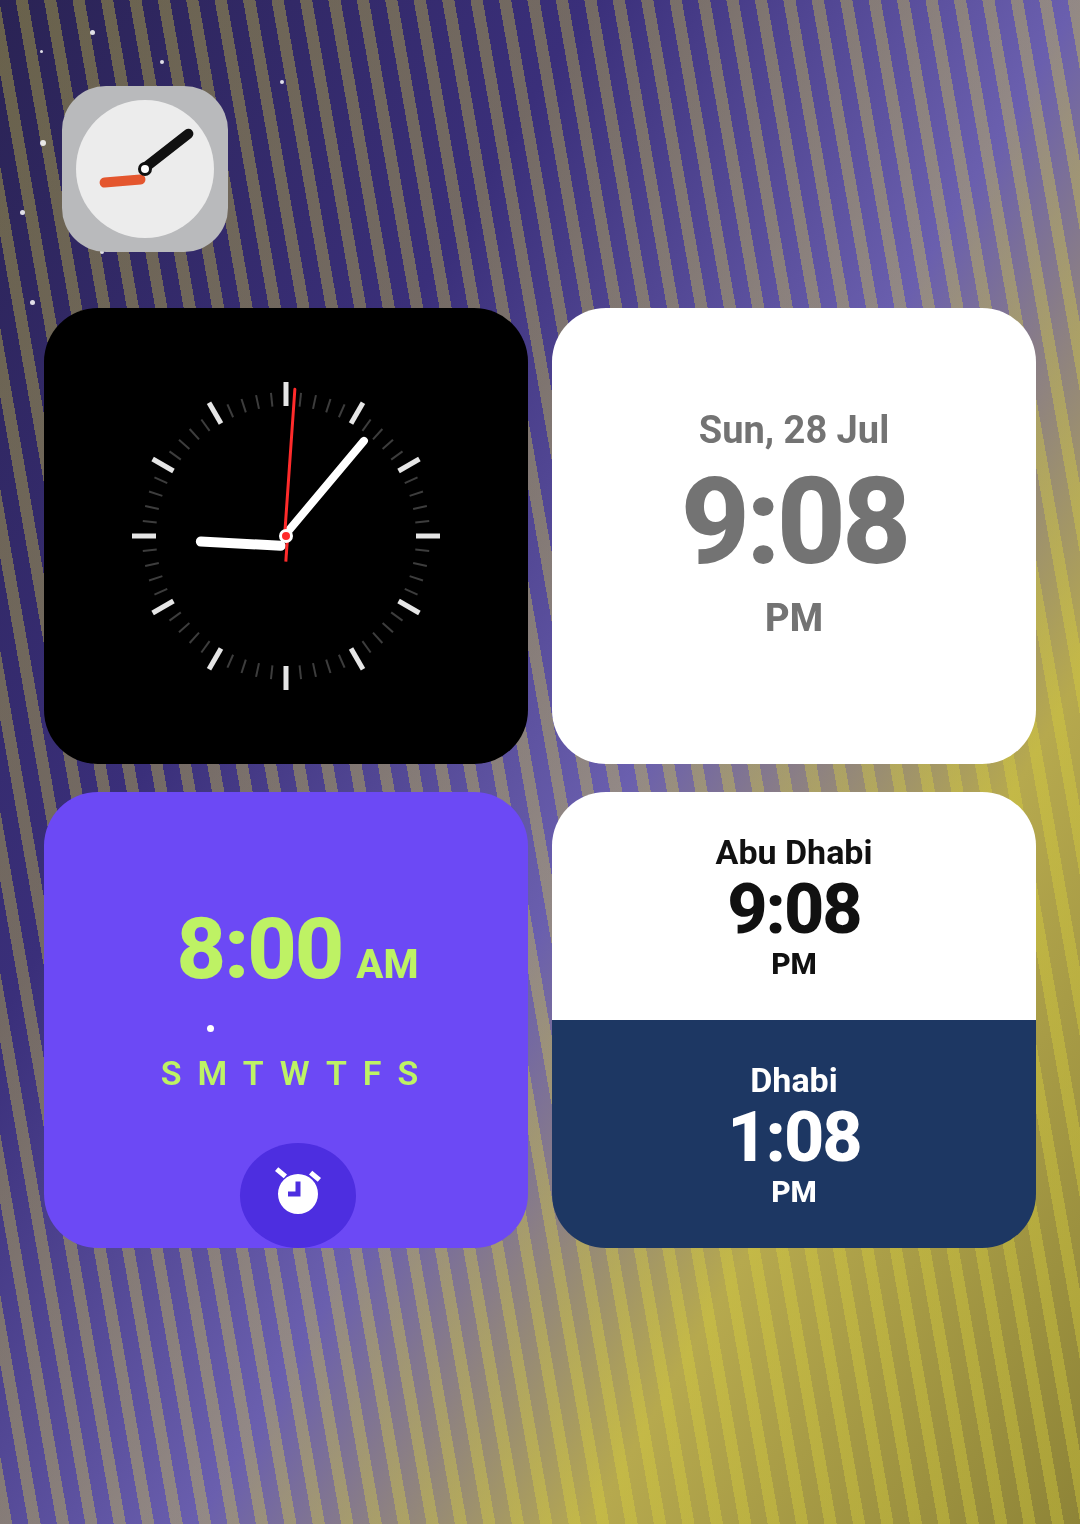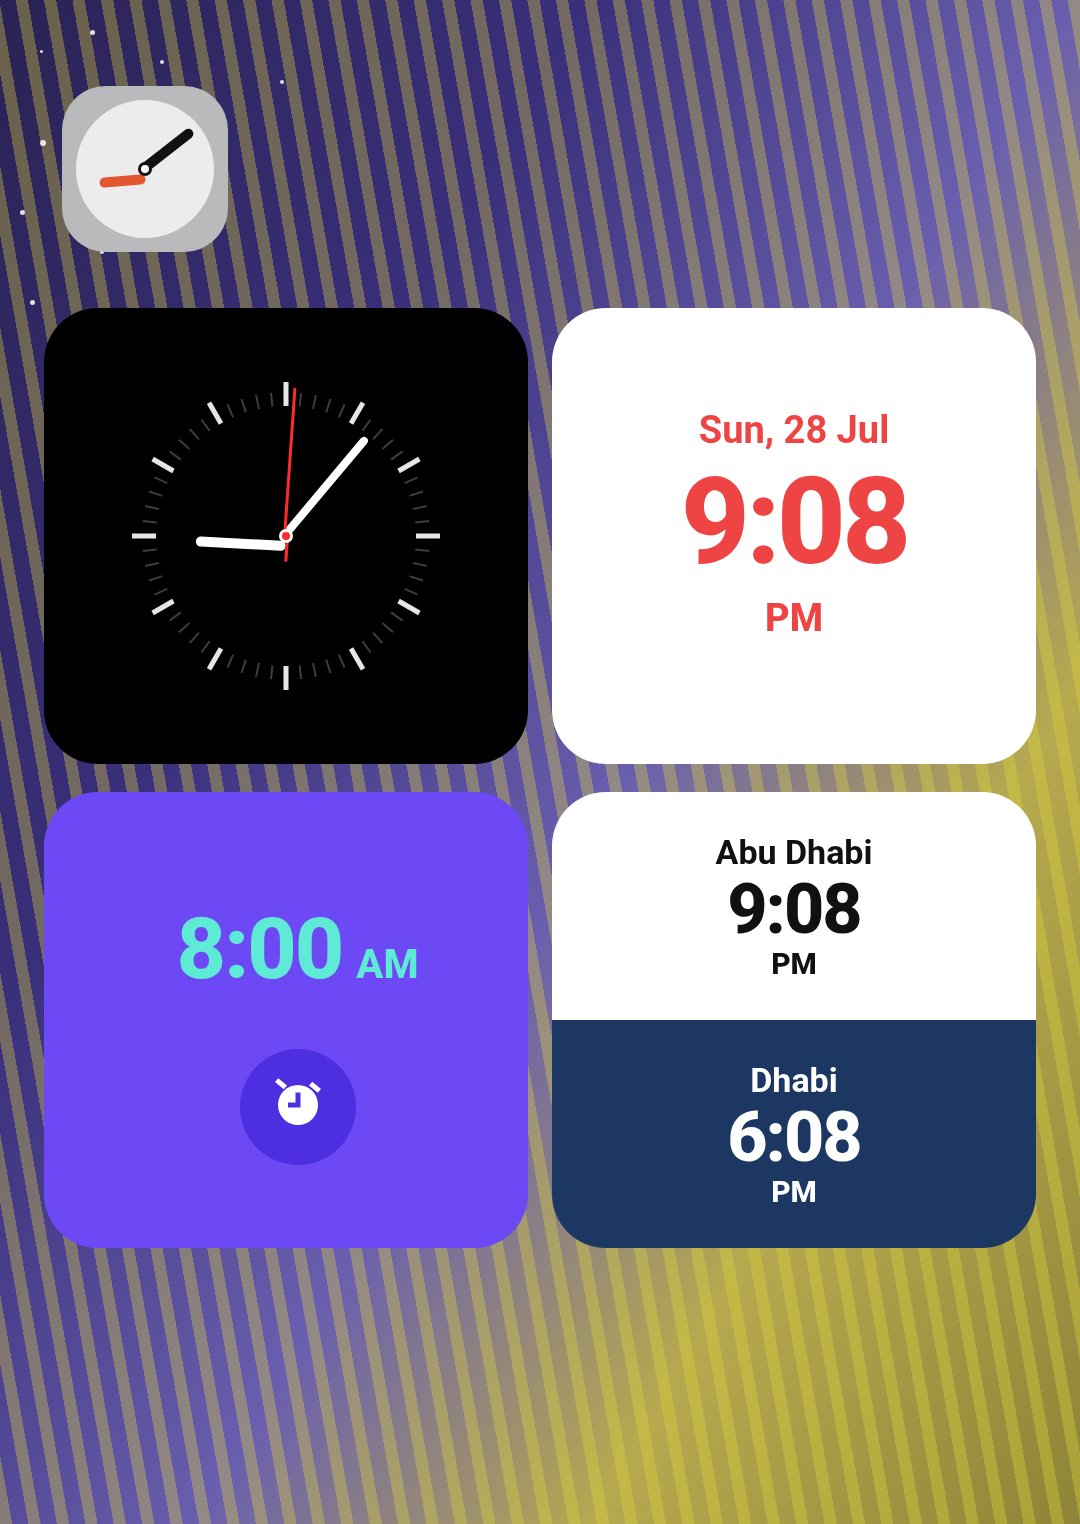--- a/index.html
+++ b/index.html
@@ -53,27 +53,27 @@
   .tick.minor { width:2px; height:14px; opacity:.55; }
   .tick.major { width:5px; height:24px; background:#e6e6e6; }
   .dial .h { position:absolute; left:50%; top:50%; transform-origin: left center; border-radius:6px; }
   .dial-hour { width:90px; height:10px; background:#fff; transform: rotate(183deg) translateY(-50%); }
   .dial-min  { width:130px; height:8px; background:#fff; transform: rotate(-50deg) translateY(-50%); }
   .dial-sec  { width:150px; height:3px; background:#ff2b2b; transform: rotate(-86deg) translateY(-50%); }
   .dial-sec-tail{ position:absolute; left:50%; top:50%; width:24px; height:3px; background:#ff2b2b; transform-origin:left center; transform: rotate(94deg) translateY(-50%);}
   .dial-cap { position:absolute; left:50%; top:50%; width:14px; height:14px; background:#ff2b2b; border-radius:50%; transform:translate(-50%,-50%); border:3px solid #fff;}
 
   
-  .w-digital { background:#fff; color:#ef4444; display:flex; flex-direction:column; align-items:center; justify-content:center; gap:10px; }
+  .w-digital { background:#fff; color:#737373; display:flex; flex-direction:column; align-items:center; justify-content:center; gap:10px; }
   .w-digital .date { font-size:38px; font-weight:700; margin-top:-24px; }
   .w-digital .time { font-size:120px; font-weight:800; letter-spacing:-4px; line-height:1; }
   .w-digital .ampm { font-size:38px; font-weight:800; margin-top:4px; }
 
   
-  .w-alarm { background:#6c49f5; color:#5eead4; display:flex; flex-direction:column; align-items:center;padding-left:23px; }
+  .w-alarm { background:#6c49f5; color:#bef264; display:flex; flex-direction:column; align-items:center;padding-left:23px; }
   .w-alarm .atime-row { margin-top:106px; display:flex; align-items:baseline; gap:14px; }
   .w-alarm .atime { font-size:86px; font-weight:800; letter-spacing:-2px; }
   .w-alarm .aampm { font-size:40px; font-weight:800; }
   .w-alarm .days { margin-top:54px; font-size:34px; font-weight:600; letter-spacing:16px; position:relative; }
   .w-alarm .dot { position:absolute; width:7px; height:7px; background:#fff; border-radius:50%; top:-28px; left:46px; }
   .alarm-btn { margin-top:50px; width:116px; height:116px; border-radius:50%; background:#4d2ee0; display:flex; align-items:center; justify-content:center; }
   .alarm-btn svg { width:60px; height:60px; fill:#fff; }
 
   
   .w-world { display:flex; flex-direction:column; }
@@ -186,36 +186,40 @@
       <div class="date">Sun, 28 Jul</div>
       <div class="time">9:08</div>
       <div class="ampm">PM</div>
     </div>
 
     <div class="widget w-alarm">
       <div class="atime-row">
         <span class="atime">8:00</span>
         <span class="aampm">AM</span>
       </div>
+      <div class="days">
+        <span class="dot"></span>
+        <span>SMTWTFS</span>
+      </div>
       <div class="alarm-btn">
         <span>
           <svg viewBox="0 0 24 24">
               <path d="M12 4a8 8 0 1 0 8 8 8 8 0 0 0-8-8zm1 9H8v-2h3V7h2zm8.2-7.4-3.5-2.9-1.3 1.5 3.5 2.9zM7.6 4.2 4.1 1.3 2.8 2.8l3.5 2.9z"></path>
             </svg>
         </span>
       </div>
     </div>
 
     <div class="widget w-world">
       <div class="wc-half wc-top">
         <div class="wc-city">Abu Dhabi</div>
         <div class="wc-time">9:08</div>
         <div class="wc-ampm">PM</div>
       </div>
       <div class="wc-half wc-bottom">
         <div class="wc-city">Dhabi</div>
-        <div class="wc-time">6:08</div>
+        <div class="wc-time">1:08</div>
         <div class="wc-ampm">PM</div>
       </div>
     </div>
 
   </div>
 </div>
 
 </body></html>

